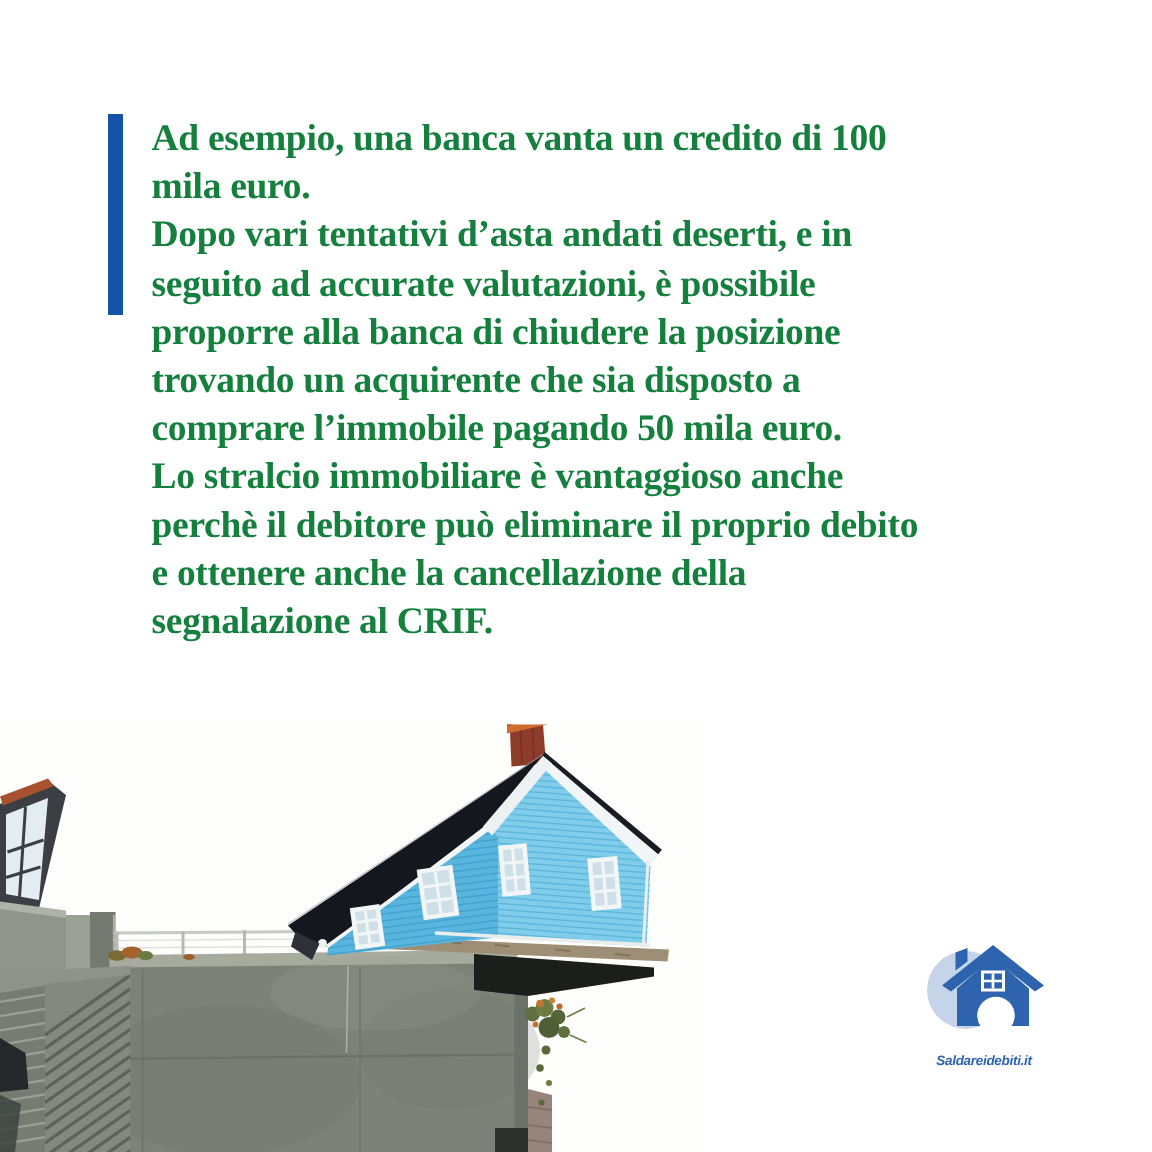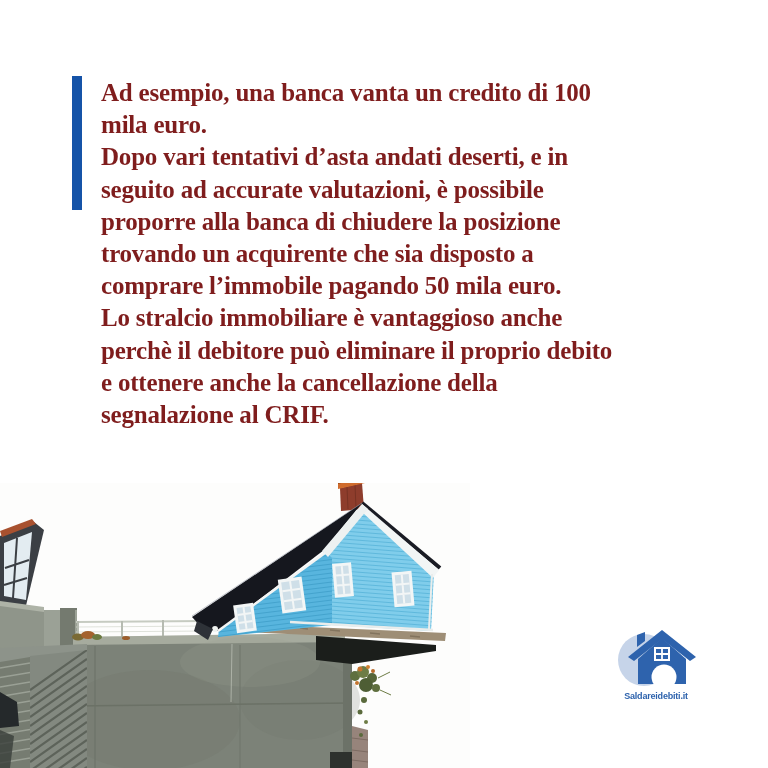--- a/index.html
+++ b/index.html
@@ -1,27 +1,27 @@
 <!DOCTYPE html>
 <html><head>
 <meta charset="utf-8">
 <style>
   html,body{margin:0;padding:0;background:#ffffff;}
   .canvas{position:relative;width:768px;height:768px;background:#ffffff;overflow:hidden;
           font-family:"Liberation Serif","DejaVu Serif",serif;}
   .accent-bar{position:absolute;left:72px;top:76px;width:10px;height:134px;background:#1553a8;}
-  .text-block{position:absolute;left:101px;top:77px;width:600px;color:#7f1d1d;
+  .text-block{position:absolute;left:101px;top:77px;width:600px;color:#15803d;
               font-size:25px;line-height:32.2px;font-weight:bold;letter-spacing:-0.2px;}
   .text-block p{margin:0;white-space:pre-line;}
   .text-block p + p{}
   .photo{position:absolute;left:0;top:483px;width:470px;height:285px;display:block;}
   .logo{position:absolute;left:610px;top:626px;width:92px;height:76px;text-align:center;}
   .logo svg{display:block;}
-  .logo-text{margin-top:1px;font-family:"Liberation Sans","DejaVu Sans",sans-serif;
-             font-size:9px;font-weight:bold;letter-spacing:-0.2px;color:#2e63ad;line-height:10px;}
+  .logo-text{margin-top:12px;font-family:"Liberation Sans","DejaVu Sans",sans-serif;
+             font-size:9px;font-weight:bold;letter-spacing:-0.2px;color:#2e63ad;line-height:10px;font-style:italic;}
 </style>
 </head>
 <body>
 
 <div class="canvas">
 
   <div class="accent-bar"></div>
 
   <div class="text-block">
     <p>Ad esempio, una banca vanta un credito di 100

